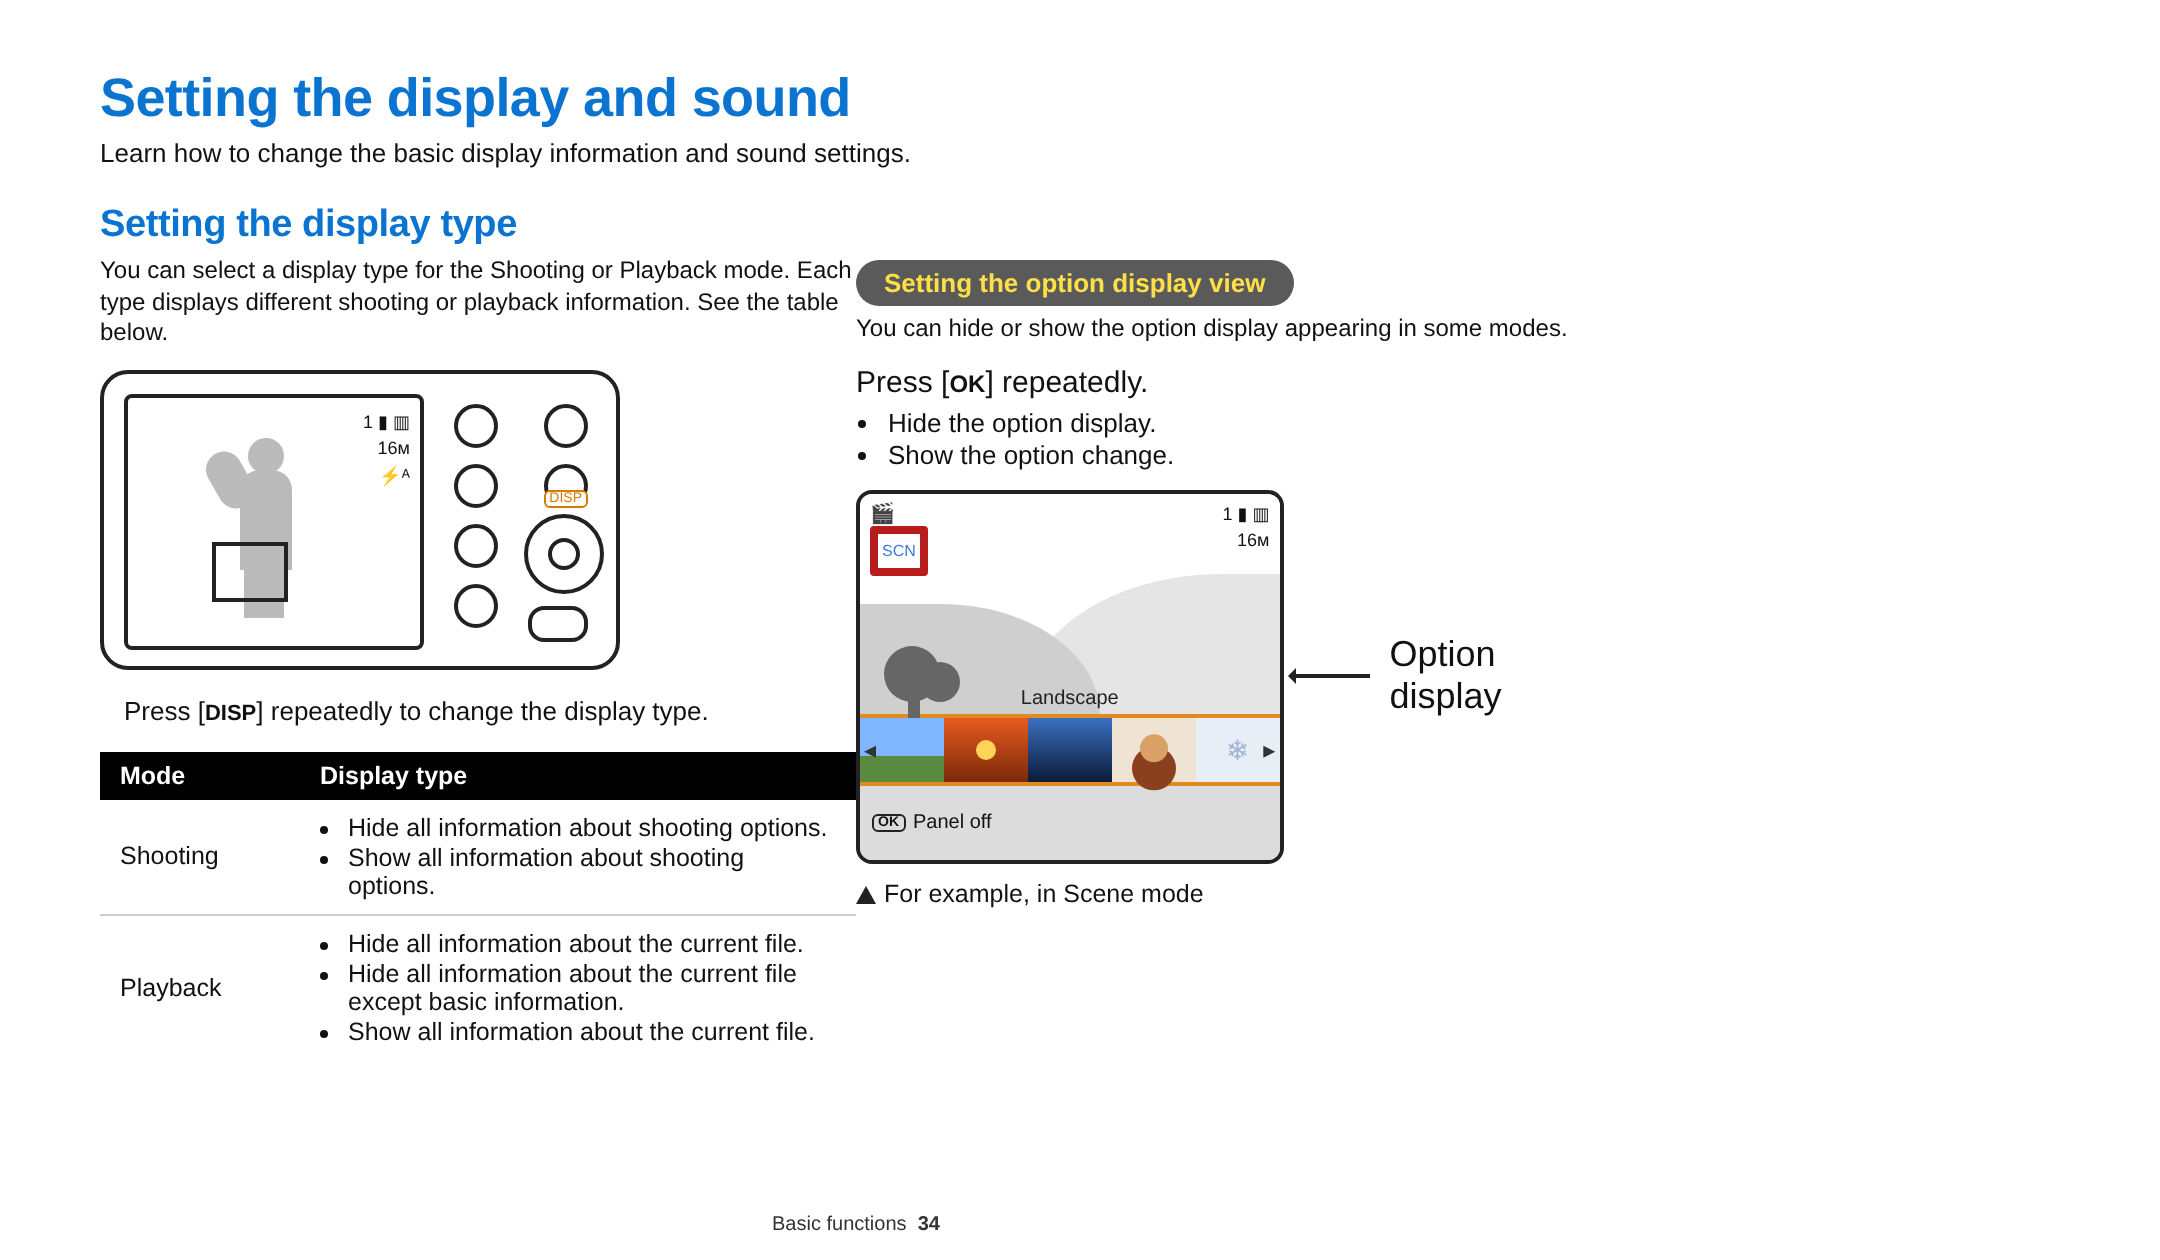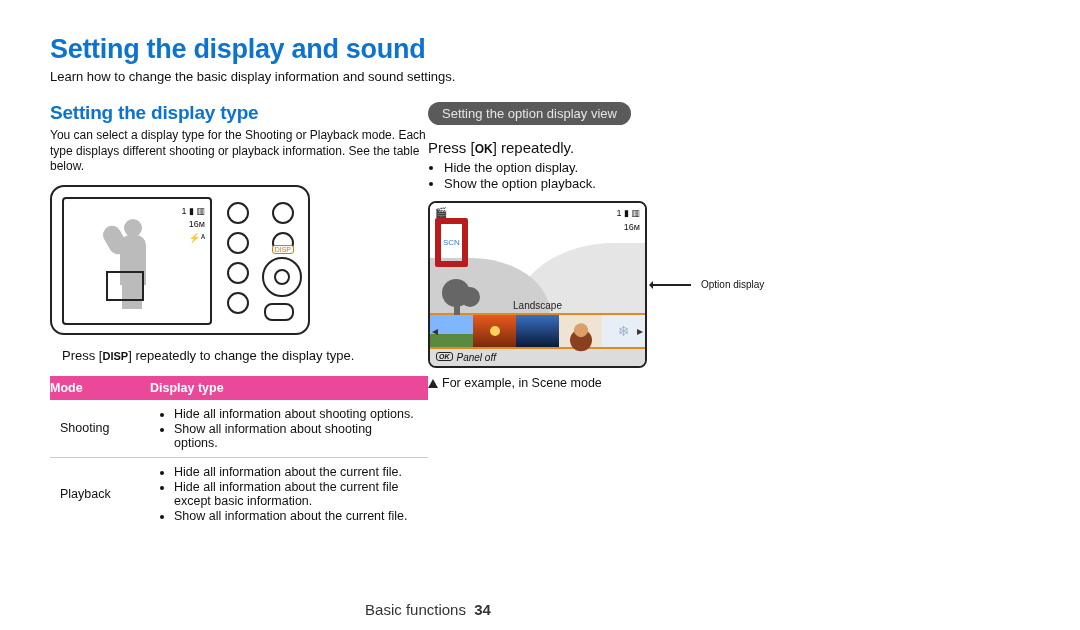--- a/index.html
+++ b/index.html
@@ -25,63 +25,63 @@
   .btn.b1{left:175px;top:15px;} .btn.b2{left:175px;top:45px;}
   .btn.b3{left:175px;top:75px;} .btn.b4{left:175px;top:105px;}
   .btn.b5{right:14px;top:15px;} .btn.b6{right:14px;top:45px;}
   .dpad{position:absolute;right:6px;top:70px;width:36px;height:36px;border:2px solid #222;border-radius:50%;}
   .dpad:before{content:"";position:absolute;left:10px;top:10px;width:12px;height:12px;border:2px solid #222;border-radius:50%;}
   .disp-tag{position:absolute;right:14px;top:58px;font-size:7px;color:#d77a00;border:1.5px solid #d77a00;border-radius:3px;padding:0 2px;background:#fff;line-height:1.1;}
   .btn.b7{right:14px;bottom:12px;width:26px;height:14px;border-radius:8px;}
   .caption{font-size:13px;margin-left:12px;}
   .disp-chip{font-weight:700;font-size:11px;}
   table.modes{width:100%;border-collapse:collapse;margin-top:10px;font-size:12.5px;}
-  table.modes th{background:#ec4899;color:#fff;text-align:left;padding:5px 0;font-weight:600;}
+  table.modes th{background:#000000;color:#fff;text-align:left;padding:5px 10px;font-weight:600;}
   table.modes td{border-bottom:1px solid #ccc;padding:6px 10px;vertical-align:middle;}
   table.modes tr:last-child td{border-bottom:none;}
   table.modes td.rowhead{font-weight:400;white-space:nowrap;width:80px;}
   table.modes ul{margin:0;padding-left:14px;}
   table.modes li{margin:1px 0;}
-  .pill{display:inline-block;background:#5a5a5a;color:#e5e5e5;border-radius:14px;padding:4px 14px;font-size:13px;font-weight:400;margin-bottom:4px;}
+  .pill{display:inline-block;background:#5a5a5a;color:#fde047;border-radius:14px;padding:4px 14px;font-size:13px;font-weight:700;margin-bottom:4px;margin-top:28px;}
   .press-line{font-size:15px;margin:10px 0 4px 0;}
   .ok-chip{font-weight:700;font-size:12px;}
   ul.bullets{font-size:13px;margin:0 0 10px 0;padding-left:16px;}
   ul.bullets li{margin:1px 0;}
   .lcd-wrap{display:flex;align-items:center;gap:10px;}
   .lcd{width:215px;border:2px solid #222;border-radius:8px;overflow:hidden;}
   .lcd-top{height:110px;position:relative;background:#fff;}
   .sky-hill1{position:absolute;left:0;bottom:0;width:120px;height:55px;background:#cfcfcf;border-top-right-radius:80px 55px;}
   .sky-hill2{position:absolute;right:0;bottom:0;width:130px;height:70px;background:#e5e5e5;border-top-left-radius:100px 70px;}
   .tree{position:absolute;left:12px;bottom:6px;}
   .tree .crown{width:28px;height:28px;background:#666;border-radius:50%;}
   .tree .crown2{width:20px;height:20px;background:#666;border-radius:50%;position:absolute;left:18px;top:8px;}
   .tree .trunk{width:6px;height:18px;background:#666;position:absolute;left:12px;top:24px;}
   .lcd-icons-tl{position:absolute;left:5px;top:4px;font-size:10px;}
-  .scn-box{display:inline-block;border:6px solid #b91c1c;color:#3b7bd1;font-size:8px;padding:14px 2px;border-radius:2px;}
+  .scn-box{display:inline-block;border:4px solid #b91c1c;color:#3b7bd1;font-size:8px;padding:4px 2px;border-radius:2px;}
   .lcd-icons-tr{position:absolute;right:5px;top:4px;font-size:9px;text-align:right;line-height:1.5;}
   .lcd-label{position:absolute;left:50%;bottom:2px;transform:translateX(-50%);font-size:10px;color:#222;}
   .thumbs{display:flex;border:2px solid #e08a1f;border-left:none;border-right:none;}
   .thumb{flex:1;height:32px;position:relative;}
   .t1{background:linear-gradient(#7fb6ff 60%,#5a8a40 60%);} 
   .t2{background:linear-gradient(#e85a1f,#7a2a0a);} 
   .t2:after{content:"";position:absolute;left:50%;top:50%;transform:translate(-50%,-50%);width:10px;height:10px;border-radius:50%;background:#ffd25a;}
   .t3{background:linear-gradient(#3a6fbf,#0a1a3a);} 
   .t4{background:#efe3d3;} 
   .t4:after{content:"";position:absolute;left:50%;top:50%;transform:translate(-50%,-56%);width:14px;height:14px;border-radius:50%;background:#d9a067;box-shadow:0 10px 0 4px #8a3f1f;}
   .t5{background:#e8eef5;} 
   .t5:after{content:"❄";position:absolute;left:50%;top:50%;transform:translate(-50%,-50%);color:#9fb4d6;font-size:14px;}
   .thumbs .arrow{position:absolute;top:50%;transform:translateY(-50%);font-size:12px;color:#333;}
-  .lcd-bottom{background:#dcdcdc;font-size:10px;padding:3px 6px;display:flex;align-items:flex-start;gap:4px;font-style:italic;}
+  .lcd-bottom{background:#dcdcdc;font-size:10px;padding:13px 6px;display:flex;align-items:center;gap:4px;}
   .ok-mini{border:1px solid #222;border-radius:3px;font-size:7px;padding:0 2px;font-weight:700;}
-  .opt-label{font-size:10px;}
+  .opt-label{font-size:18px;}
   .arrow-line{width:40px;height:2px;background:#222;position:relative;margin-left:-6px;}
   .arrow-line:before{content:"";position:absolute;left:-6px;top:-3px;border:4px solid transparent;border-right-color:#222;}
   .example{font-size:12.5px;margin-top:8px;}
   .tri{display:inline-block;width:0;height:0;border-left:5px solid transparent;border-right:5px solid transparent;border-bottom:9px solid #222;vertical-align:-1px;margin-right:4px;}
-  .footer{position:absolute;bottom:12px;left:0;width:100%;text-align:center;font-size:15px;color:#333;}
+  .footer{position:absolute;bottom:12px;left:0;width:100%;text-align:center;font-size:10px;color:#333;}
   .footer b{font-weight:700;}
 </style>
 </head>
 <body>
 
 <div class="page">
   <h1>Setting the display and sound</h1>
   <p class="intro">Learn how to change the basic display information and sound settings.</p>
 
   <div class="cols">
@@ -149,27 +149,28 @@
               <li>Show all information about the current file.</li>
             </ul>
               </td>
           </tr>
         </tbody>
       </table>
     </div>
 
     <div class="col">
       <span class="pill">Setting the option display view</span>
+      <p class="para">You can hide or show the option display appearing in some modes.</p>
 
       <p class="press-line">
         <span>Press [</span><span class="ok-chip">OK</span><span>] repeatedly.</span>
       </p>
       <ul class="bullets">
         <li>Hide the option display.</li>
-        <li>Show the option playback.</li>
+        <li>Show the option change.</li>
       </ul>
 
       <div class="lcd-wrap">
         <div class="lcd">
           <div class="lcd-top">
             <div class="sky-hill2"></div>
               <div class="sky-hill1"></div>
             <div class="tree">
                 <div class="crown"></div>
                 <div class="crown2"></div>

